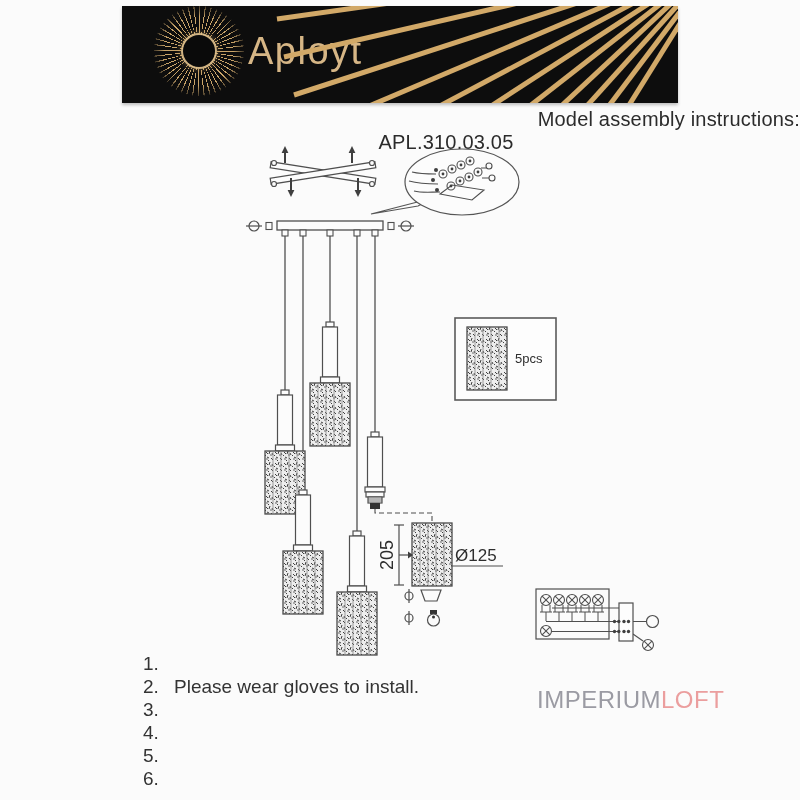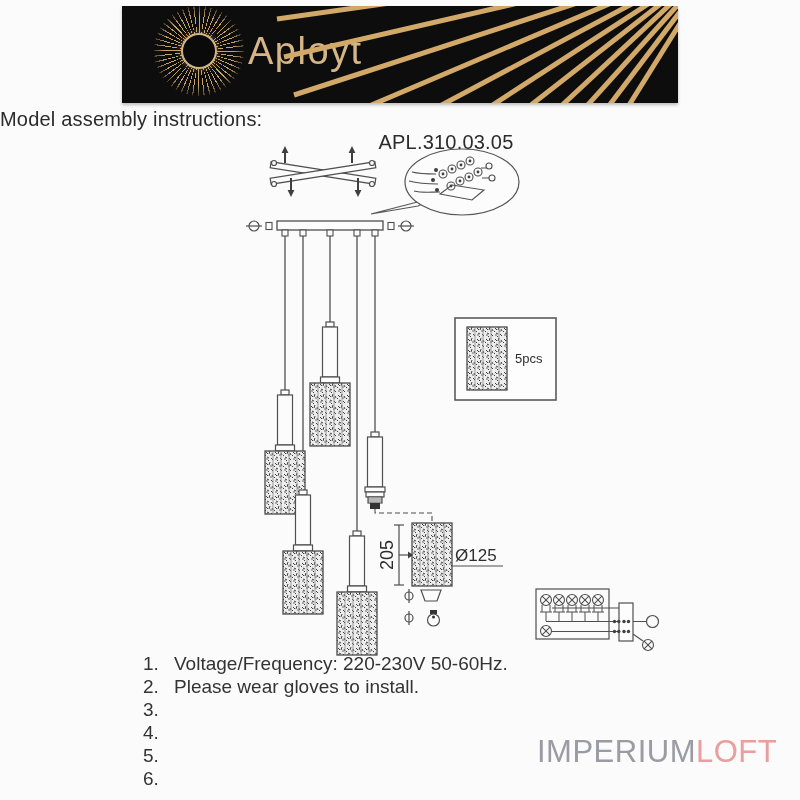--- a/index.html
+++ b/index.html
@@ -11,33 +11,33 @@
   .starburst{position:absolute;left:32px;top:0;width:90px;height:90px;border-radius:50%;
              background:repeating-conic-gradient(#c9a469 0deg 1.6deg, rgba(0,0,0,0) 1.6deg 7.5deg);}
   .starburst .fade{position:absolute;inset:-2px;border-radius:50%;
              background:radial-gradient(circle,rgba(13,13,13,0) 52%,#0d0d0d 74%);}
   .starburst .core{position:absolute;left:29px;top:29px;width:32px;height:32px;border-radius:50%;
              background:#0a0a0a;box-shadow:0 0 0 2px rgba(230,199,146,.85), 0 0 6px 2px rgba(201,164,105,.5);}
   .brand-name{position:absolute;left:126px;top:24px;font-size:38px;font-weight:400;
              letter-spacing:1.5px;color:#d6b686;}
   .banner-rays{position:absolute;right:0;top:0;}
   
-  .title1{position:absolute;left:0;top:108px;width:100%;text-align:left;font-size:20px;
+  .title1{position:absolute;left:0;top:108px;width:100%;text-align:right;font-size:20px;
           font-weight:500;color:#2b2b2b;letter-spacing:.2px;}
   .title2{position:absolute;left:0;top:131px;width:100%;text-align:center;font-size:20px;
           font-weight:500;color:#2b2b2b;letter-spacing:.2px;padding-left:46px;}
   
   .drawing{position:absolute;left:0;top:0;z-index:1;}
   
   .instructions{position:absolute;left:143px;top:652px;width:520px;z-index:2;}
   .li{display:flex;font-size:19px;line-height:23px;font-weight:500;color:#333;}
   .li .num{width:31px;flex:0 0 31px;}
   
-  .watermark{position:absolute;left:537px;top:686px;z-index:1;font-size:31px;font-weight:400;
-             letter-spacing:.5px;white-space:nowrap;margin-top:48px;}
+  .watermark{position:absolute;left:537px;top:686px;z-index:1;font-size:24px;font-weight:400;
+             letter-spacing:.5px;white-space:nowrap;}
   .wm-gray{color:#9b9ba3;}
   .wm-pink{color:#eb9e9e;}
 </style>
 </head>
 <body>
 
 <div class="page">
 
   <div class="banner">
     <div class="starburst">
@@ -278,21 +278,20 @@
       <use href="#wlamp" x="540" y="625"></use>
       <use href="#wlamp" x="642" y="639"></use>
     </g>
   </svg>
 
   <div class="watermark"><span class="wm-gray">IMPERIUM</span><span class="wm-pink">LOFT</span></div>
 
   <div class="instructions">
     <div class="li">
       <span class="num">1.</span>
-      <span class="txt">Voltage/Frequency: 220-230V 50-60Hz.</span>
     </div>
     <div class="li">
       <span class="num">2.</span>
       <span class="txt">Please wear gloves to install.</span>
     </div>
     <div class="li">
       <span class="num">3.</span>
     </div>
     <div class="li">
       <span class="num">4.</span>

